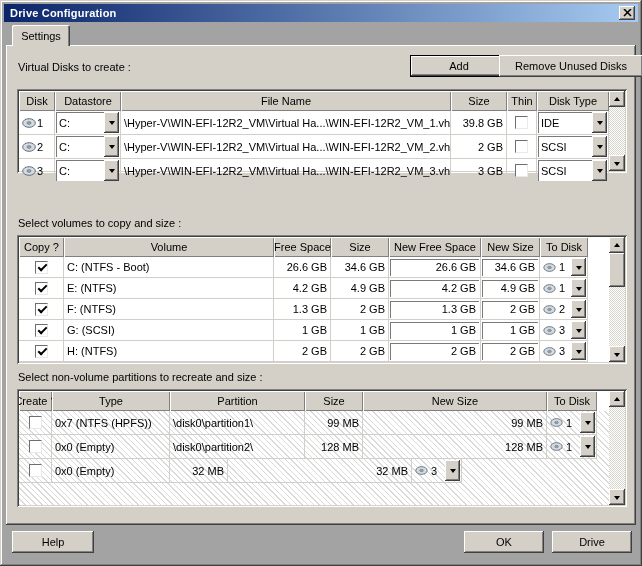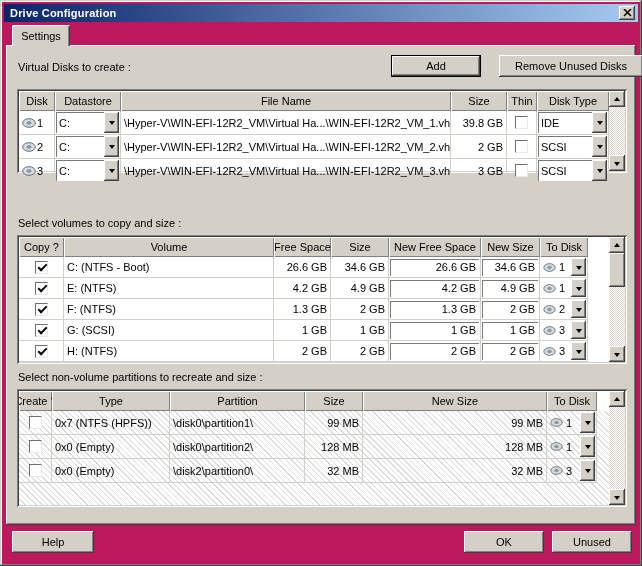--- a/index.html
+++ b/index.html
@@ -1,18 +1,18 @@
 <!DOCTYPE html>
 <html><head>
 <meta charset="utf-8">
 <style>
   *{box-sizing:border-box;margin:0;padding:0}
   html,body{width:642px;height:566px}
   body{font-family:"Liberation Sans",sans-serif;font-size:11px;color:#000;background:#d4d0c8}
-  .win{position:relative;width:642px;height:566px;background:#be185d;
+  .win{position:relative;width:642px;height:566px;background:#a3a3a3;
        box-shadow:inset -1px -1px 0 #404040,inset 1px 1px 0 #d4d0c8,inset -2px -2px 0 #808080,inset 2px 2px 0 #fff}
   .titlebar{position:absolute;left:4px;top:4px;right:4px;height:18px;
             background:linear-gradient(90deg,#0a246a,#a6caf0);display:flex;align-items:center;padding:0 3px 0 6px}
   .title{flex:1;color:#fff;font-weight:bold;font-size:11px;letter-spacing:.2px}
   .closebtn{width:16px;height:14px;background:#d4d0c8;display:flex;align-items:center;justify-content:center;
             box-shadow:inset -1px -1px 0 #404040,inset 1px 1px 0 #fff,inset -2px -2px 0 #808080}
   .tab{position:absolute;left:12px;top:25px;width:58px;height:21px;background:#d4d0c8;z-index:3;
        display:flex;align-items:center;justify-content:center;border-top-left-radius:2px;border-top-right-radius:2px;
        box-shadow:inset 1px 1px 0 #fff,inset -1px 0 0 #404040,inset -2px 0 0 #808080}
   .panel{position:absolute;left:6px;top:45px;width:630px;height:480px;background:#d4d0c8;
@@ -87,21 +87,21 @@
       </span>
   </div>
 
   <div class="tab">
     <span>Settings</span>
   </div>
 
   <div class="panel">
 
     <div class="seclabel" style="top:16px">Virtual Disks to create :</div>
-    <button class="btn default" style="left:385px;top:10px;width:90px">Add</button>
+    <button class="btn default" style="left:404px;top:10px;width:98px">Add</button>
     <button class="btn" style="left:493px;top:10px;width:144px">Remove Unused Disks</button>
 
     <div class="grid g1" style="left:11px;top:44px;width:610px;height:84px">
       <div class="ghead">
         <div class="hcell c1">Disk</div>
         <div class="hcell c2">Datastore</div>
         <div class="hcell c3">File Name</div>
         <div class="hcell c4">Size</div>
         <div class="hcell c5">Thin</div>
         <div class="hcell c6">Disk Type</div>
@@ -434,21 +434,20 @@
                 <span class="tri-down"></span>
               </span>
           </div>
         </div>
 
         <div class="grow">
           <div class="c c1 center">
               <span class="checkbox"></span>
             </div>
           <div class="c c2">0x0 (Empty)</div>
-          <div class="c c3">\disk2\partition0\</div>
           <div class="c c4 num">32 MB</div>
           <div class="c c5 num">32 MB</div>
           <div class="c c6 nopad todisk">
             <span class="dico">
                 <svg width="13" height="9" viewBox="0 0 14 10">
                   <ellipse cx="7" cy="5" rx="6.3" ry="4.3" fill="#d7dade" stroke="#5f6f7c"></ellipse>
                   <ellipse cx="7" cy="5" rx="2.1" ry="1.4" fill="#90a1ae" stroke="#5f6f7c" stroke-width="0.5"></ellipse>
                 </svg>
               </span>
             <span class="dnum">3</span>
@@ -466,15 +465,15 @@
         <div class="sbtn down">
             <span class="tri-down"></span>
           </div>
       </div>
     </div>
 
   </div>
 
   <button class="btn" style="left:12px;top:531px;width:82px">Help</button>
   <button class="btn" style="left:464px;top:531px;width:80px">OK</button>
-  <button class="btn" style="left:552px;top:531px;width:80px">Unused</button>
+  <button class="btn" style="left:552px;top:531px;width:80px">Drive</button>
 
 </div>
 
 </body></html>

